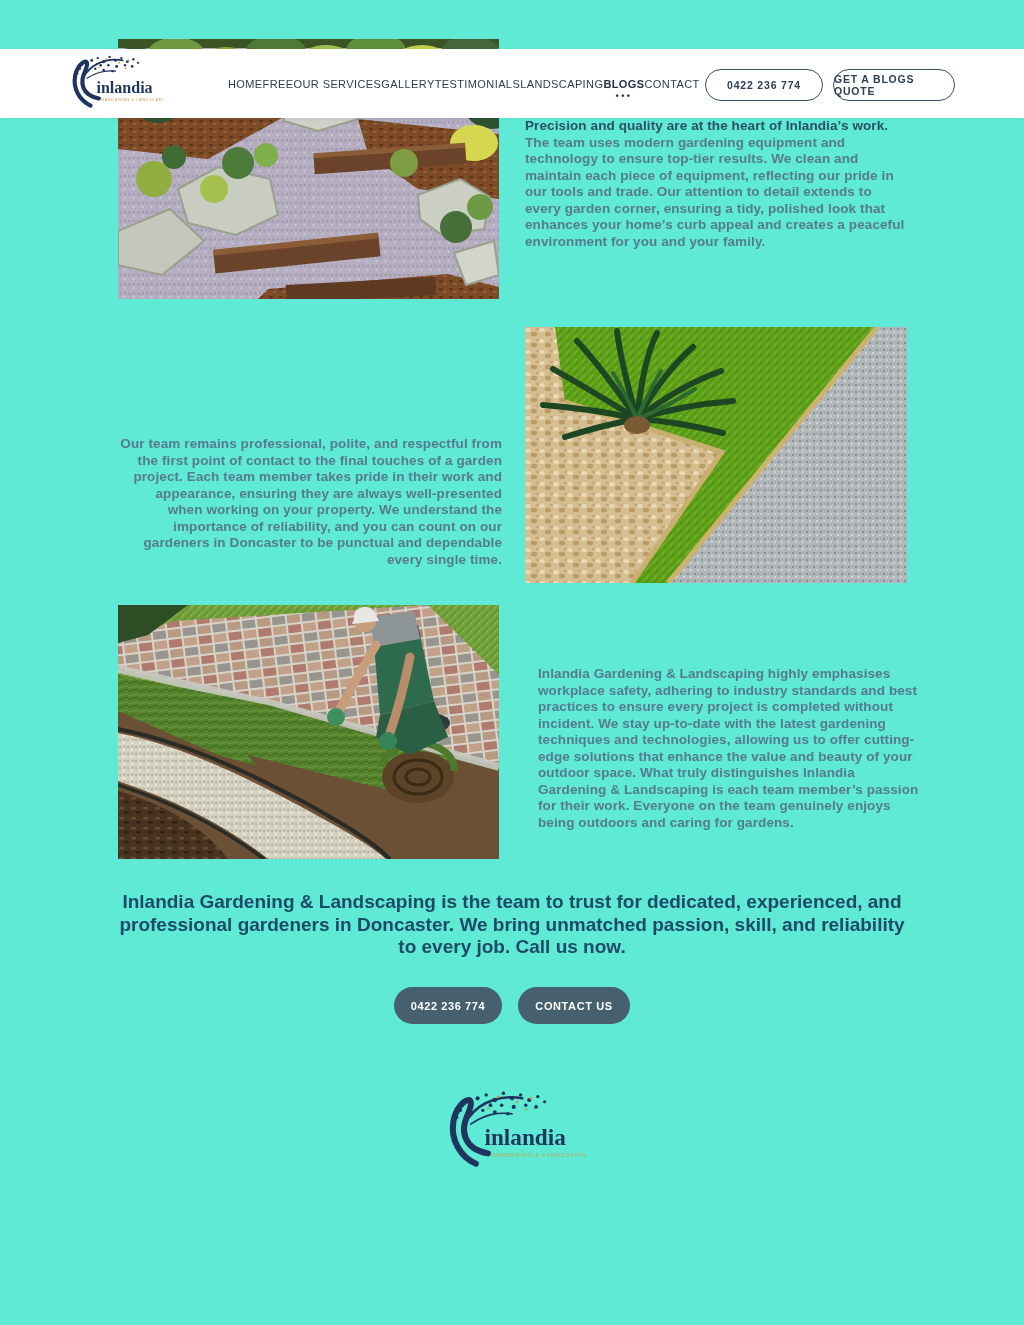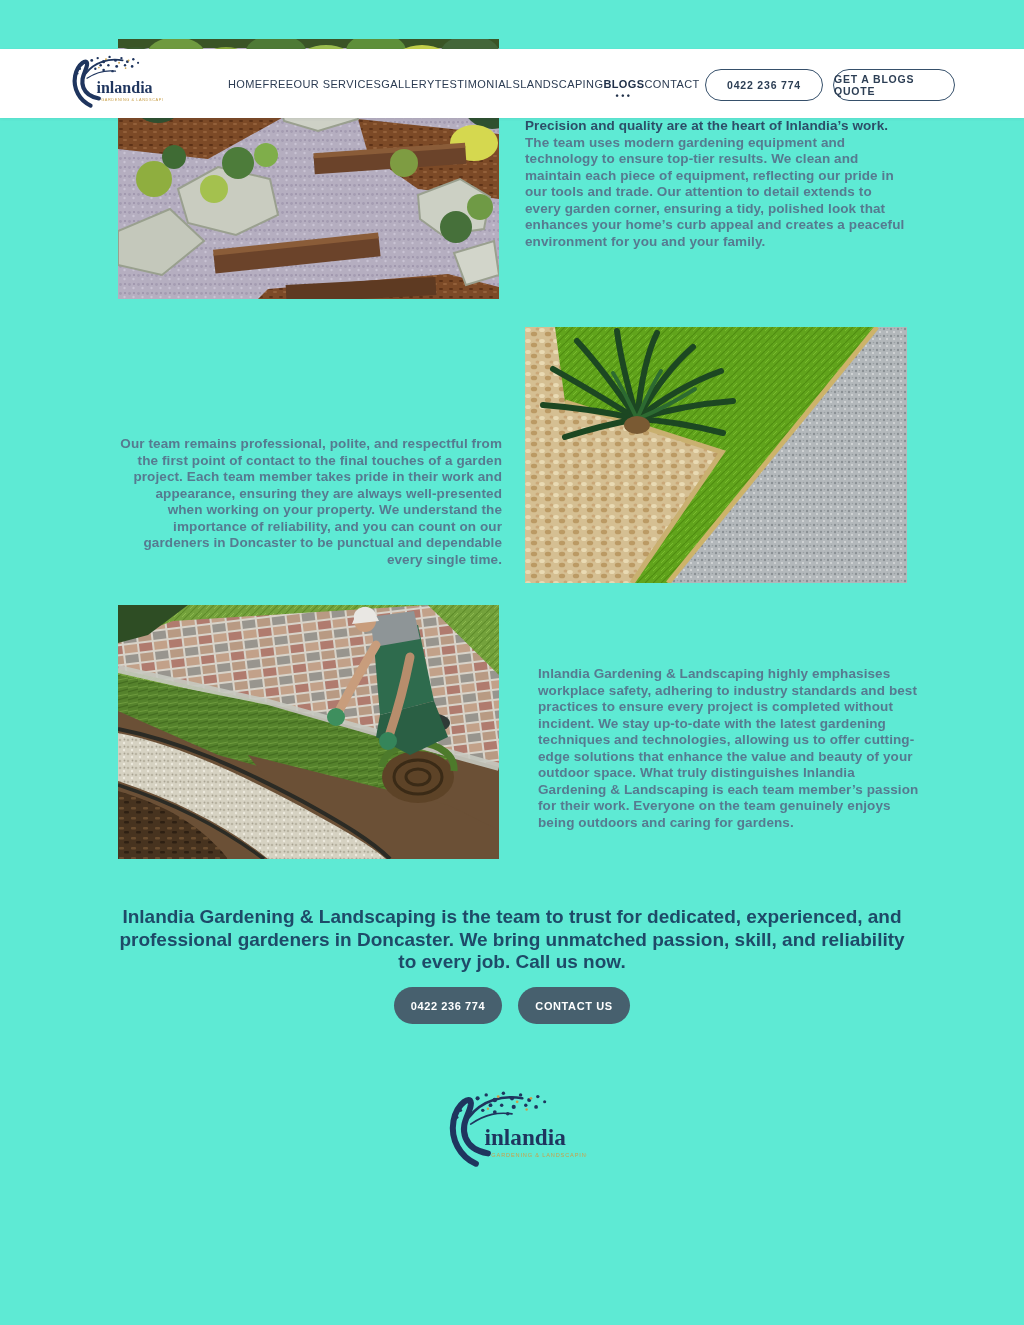--- a/index.html
+++ b/index.html
@@ -27,21 +27,21 @@
   .photo-3 { left:118px; top:605px; width:381px; height:254px; }
 
   
   .para { font-size:13.5px; line-height:16.5px; color:#567a90; letter-spacing:.1px;font-weight:bold; }
   .lead { color:#2d4e68; }
   .para-1 { position:absolute; left:525px; top:118px; width:384px; }
   .section-heading { position:absolute; left:118px; top:364px; width:392px; font-size:26px; line-height:31px; font-weight:700; color:#1e3e54; }
   .para-2 { position:absolute; left:118px; top:436px; width:384px;text-align:right; }
   .para-3 { position:absolute; left:507px; top:666px; width:386px;margin-left:31px; }
 
-  .statement { position:absolute; left:110px; top:891px; width:804px; text-align:center; font-size:19px; line-height:22.5px; font-weight:700; color:#1e4a68;margin-top:15px; }
+  .statement { position:absolute; left:110px; top:891px; width:804px; text-align:center; font-size:19px; line-height:22.5px; font-weight:700; color:#1e4a68; }
 
   .cta-row { position:absolute; left:0; top:987px; width:1024px; display:flex; justify-content:center; gap:16px; }
   .btn-solid { height:37px; border-radius:19px; background:#47606e; color:#ffffff; font-size:11px; letter-spacing:.6px; font-weight:600; display:flex; align-items:center; justify-content:center; cursor:pointer; border:none; }
   .btn-phone { width:108px; }
   .btn-contact { width:112px; }
 
   
   .logo-lg { left:437px; top:1088px; width:150px; height:86px; }
   .tagline { position:absolute; left:312px; top:1172px; width:400px; text-align:center; font-size:25px; line-height:31px; font-weight:700; color:#1c5a7e; }
 

